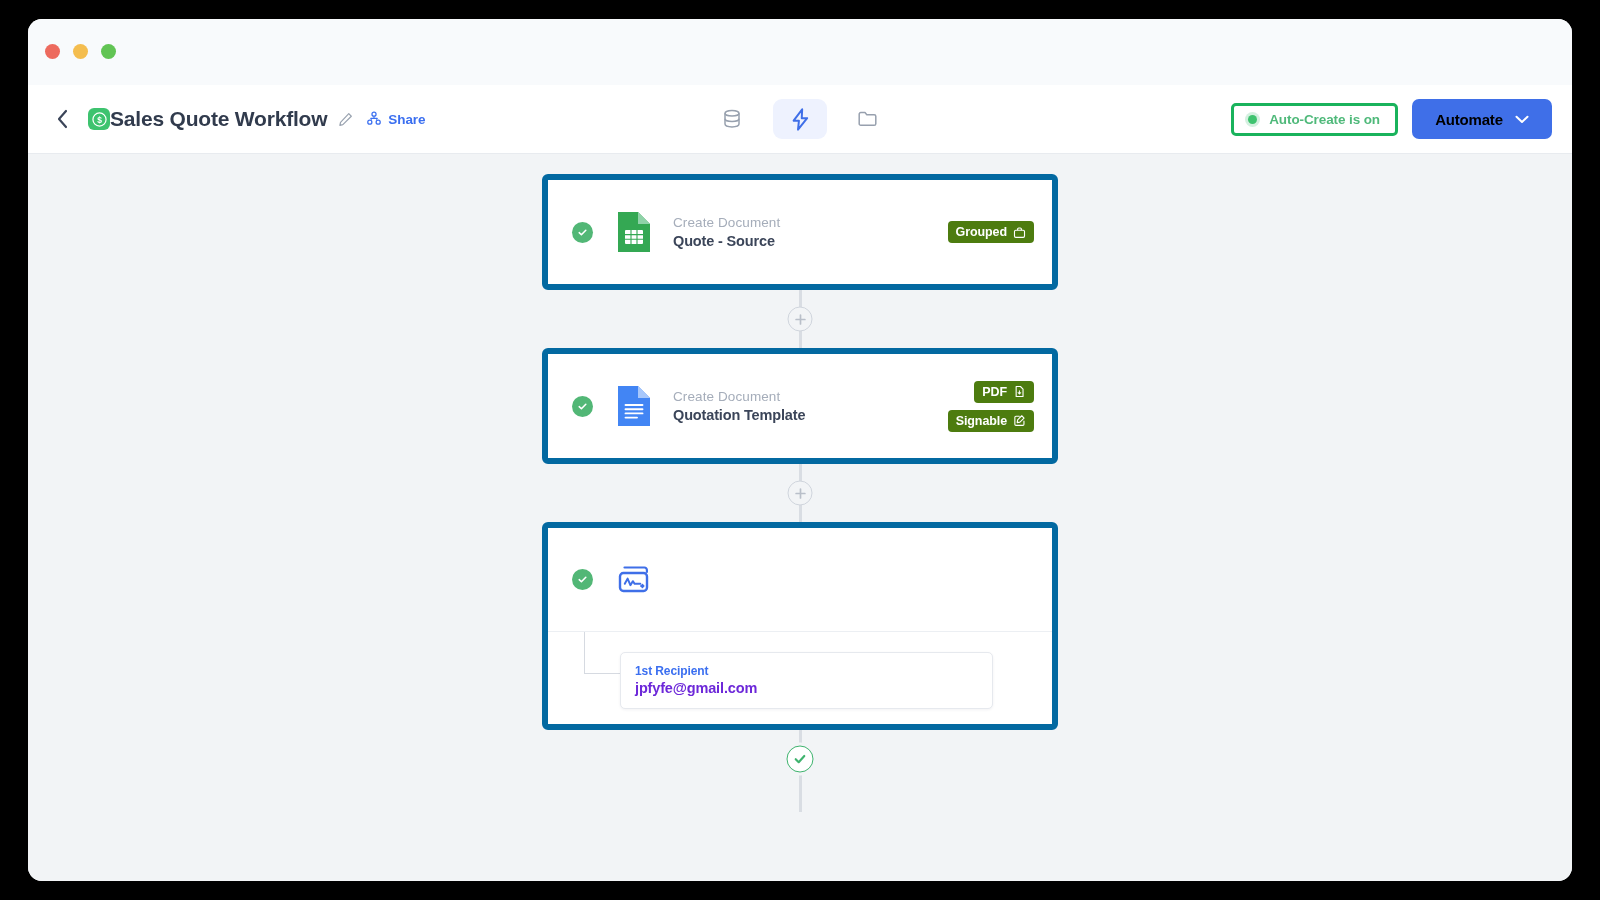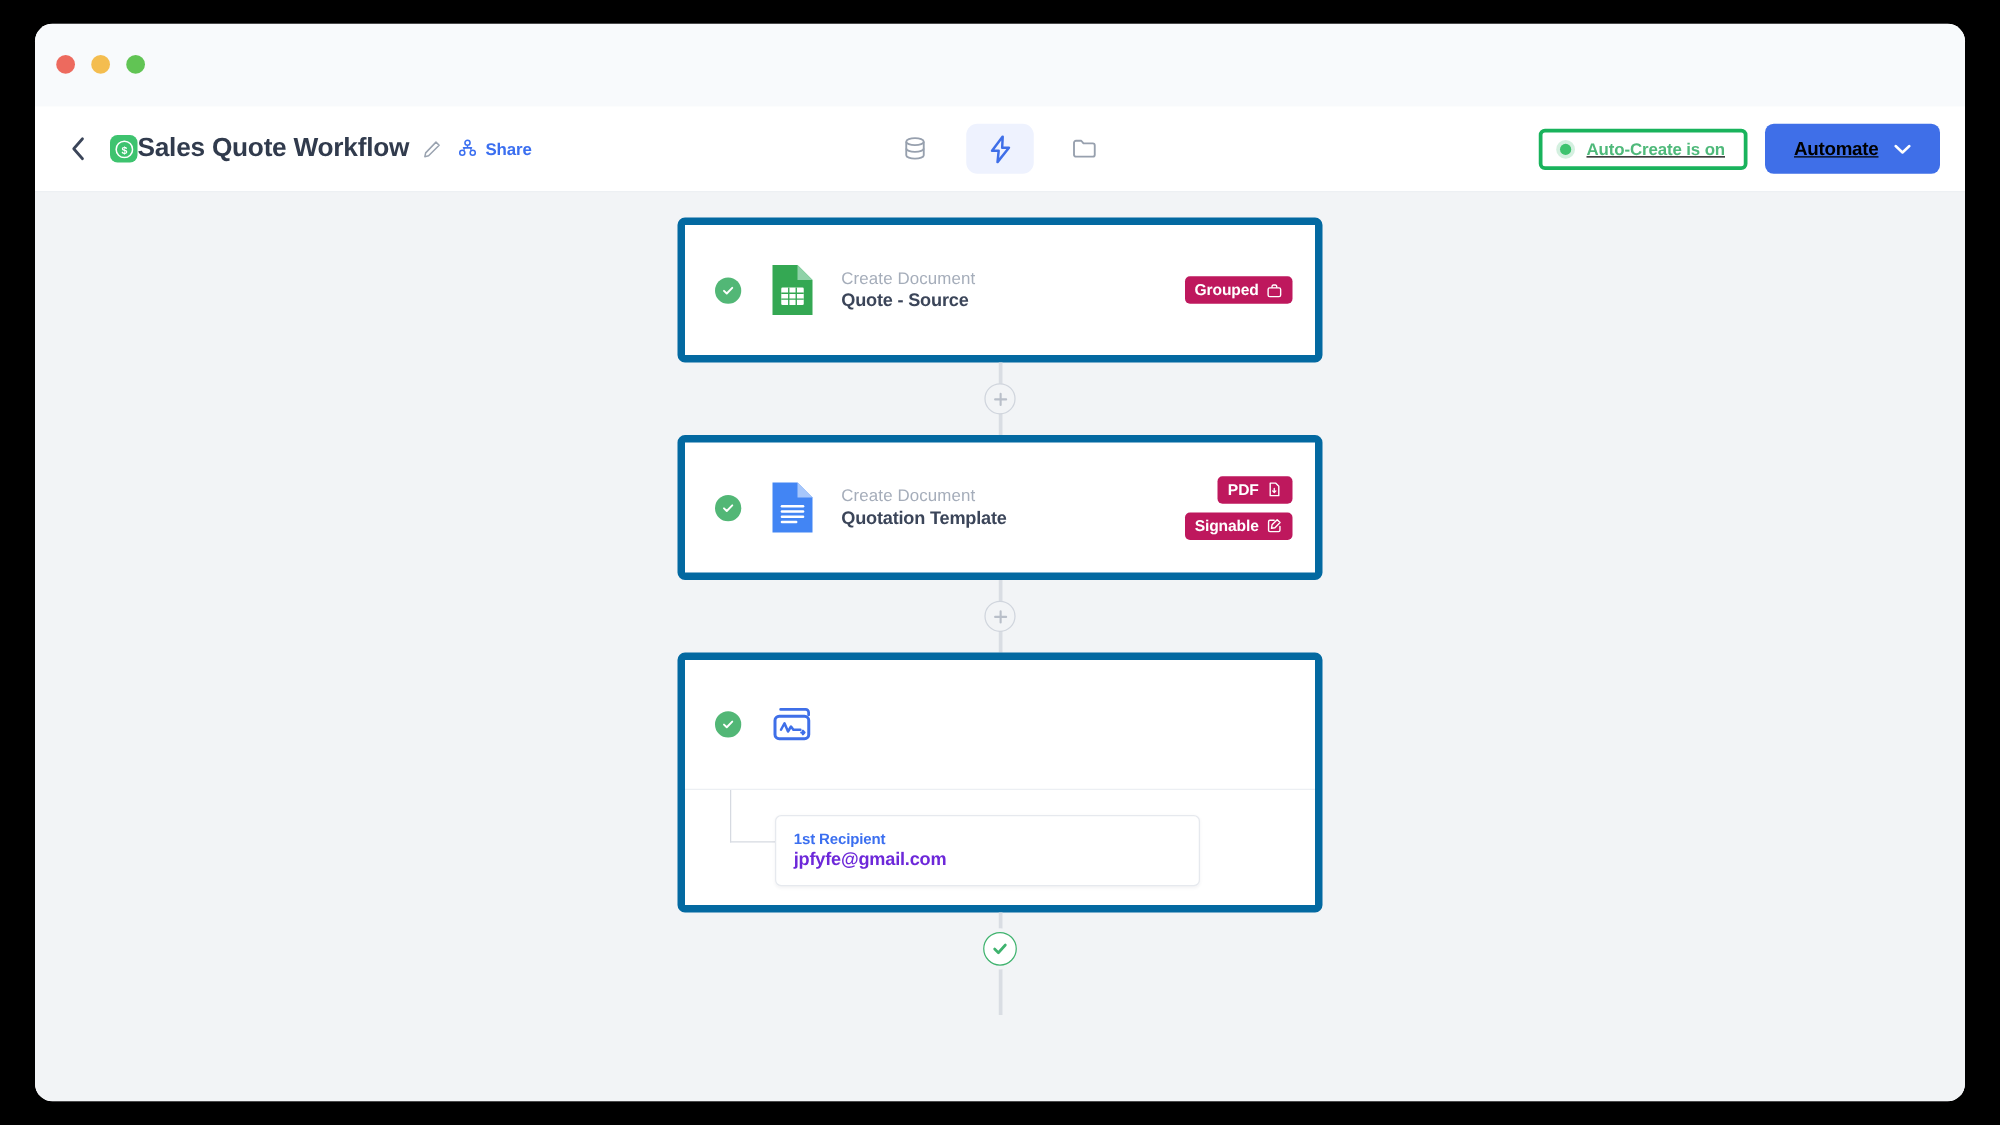--- a/index.html
+++ b/index.html
@@ -109,21 +109,20 @@
     background: transparent;
   }
   .tool-btn.active { background: #eef2fe; }
 
   
   .header-right {
     margin-left: auto;
     display: flex;
     align-items: center;
     gap: 14px;
-    text-decoration: underline;
   }
 
   .autocreate-wrap {
     border: 3.5px solid #19b35c;
     border-radius: 5px;
     padding: 4px 9px 4px 5px;
     background: #ffffff;
     display: flex;
     align-items: center;
   }
@@ -227,21 +226,21 @@
 
   .badges {
     margin-left: auto;
     display: flex;
     flex-direction: column;
     align-items: flex-end;
     gap: 7px;
     flex: 0 0 auto;
   }
   .badge {
-    background: #be185d;
+    background: #4d7c0f;
     color: #ffffff;
     border-radius: 4px;
     font-size: 12.5px;
     font-weight: 600;
     padding: 4px 8px;
     display: flex; align-items: center; gap: 6px;
     letter-spacing: -.1px;
     cursor: pointer;
   }
 
@@ -256,21 +255,21 @@
     top: 0;
     width: 42px;
     height: 42px;
     border-left: 1.5px solid #d6dae1;
     border-bottom: 1.5px solid #d6dae1;
   }
   .sub-card {
     position: absolute;
     left: 72px;
     top: 20px;
-    width: 340px;
+    width: 373px;
     background: #ffffff;
     border: 1px solid #e6e9ee;
     border-radius: 5px;
     padding: 11px 14px 12px;
     box-shadow: 0 1px 3px rgba(30,40,60,.06);
     cursor: pointer;
   }
   .sub-label {
     font-size: 12px;
     font-weight: 700;

